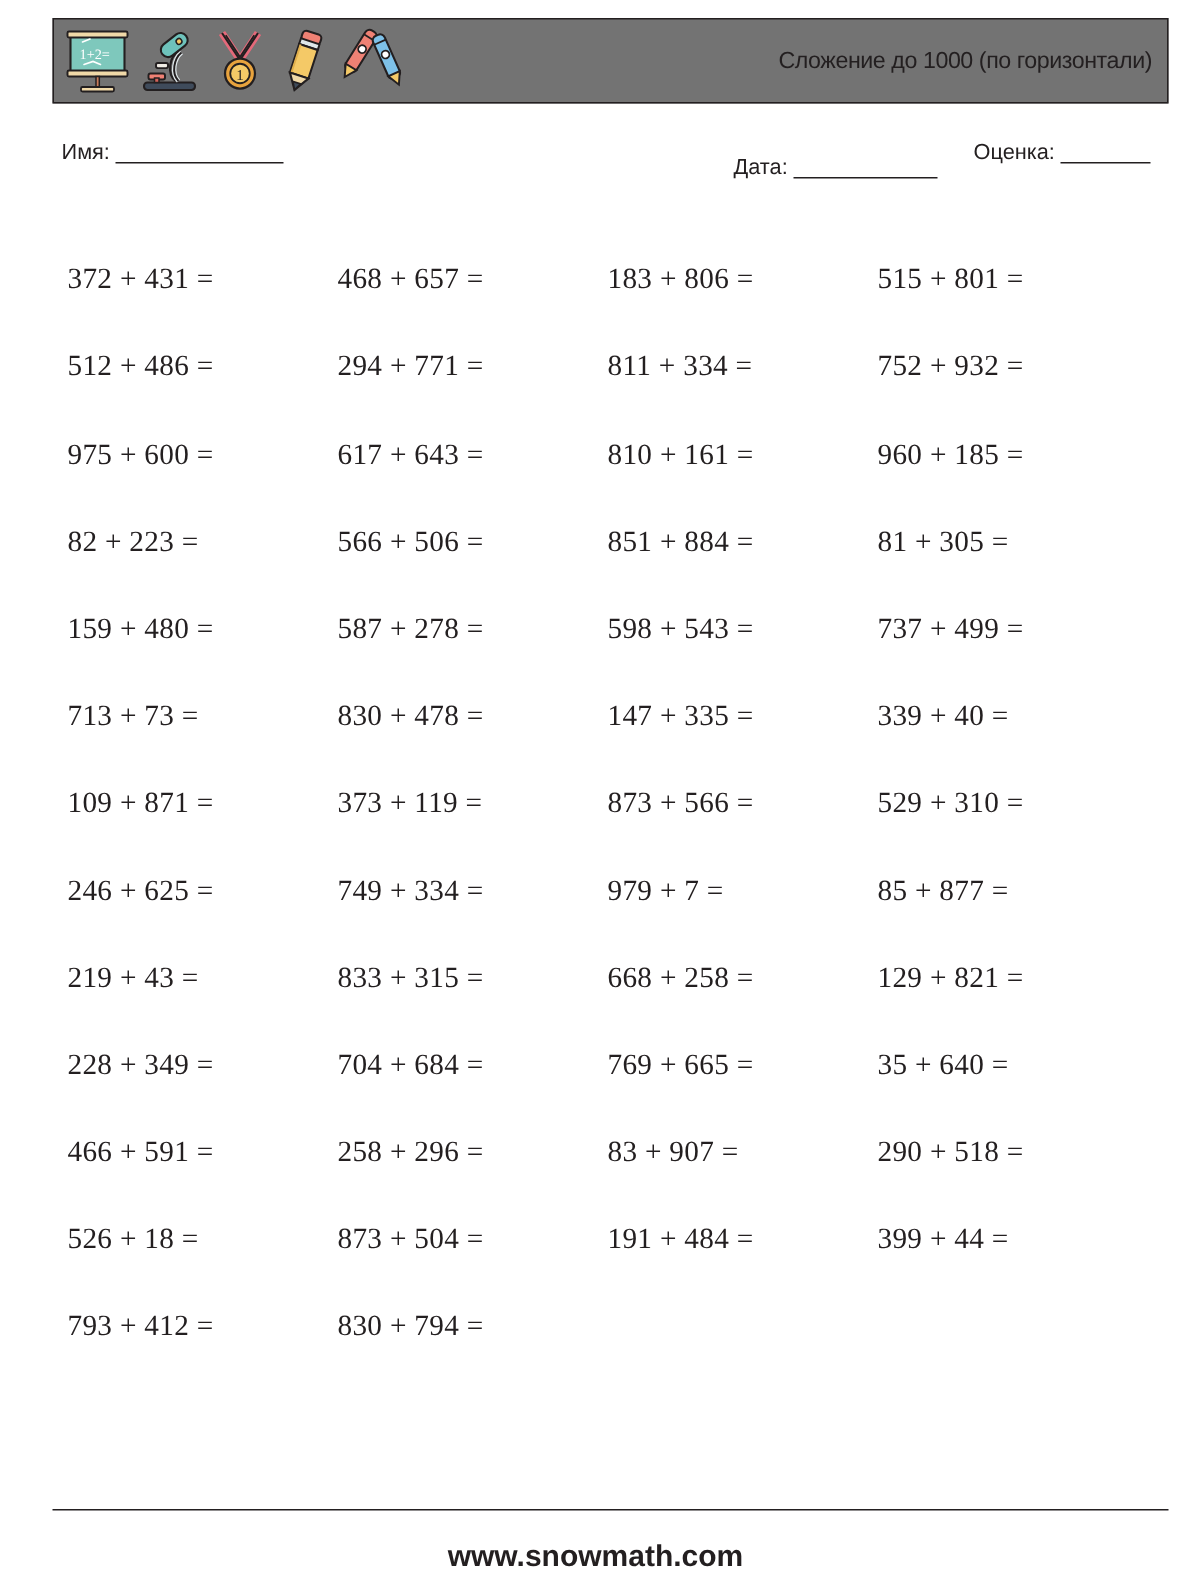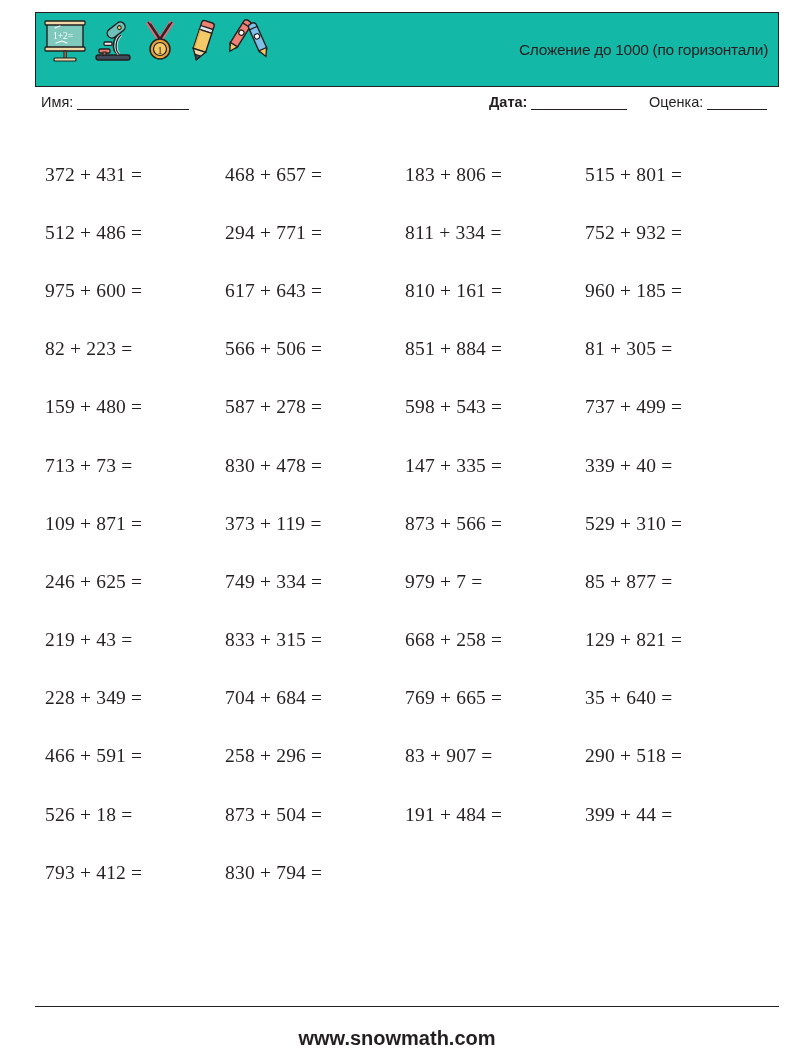--- a/index.html
+++ b/index.html
@@ -16,23 +16,23 @@
     color: #231f20;
     overflow: hidden;
   }
 
   
   .header-box {
     position: absolute;
     left: 35px;
     top: 12px;
     width: 744px;
-    height: 75px;
+    height: 57px;
     border: 1.6px solid #231f20;
-    background: #14b8a6;
+    background: #737373;
   }
   .icon-strip {
     position: absolute;
     left: 6px;
     top: 3px;
     height: 50px;
     display: flex;
     align-items: center;
     gap: 4px;
   }
@@ -68,36 +68,36 @@
     white-space: nowrap;
   }
   .meta-field .blank {
     display: inline-block;
     border-bottom: 1.5px solid #231f20;
     vertical-align: -3px;
     margin-left: 4px;
   }
   .field-name  { left: 41px;  top: 2px; }
   .field-name  .blank { width: 112px; }
-  .field-date  { left: 489px; top: 2px; font-weight: bold; }
+  .field-date  { left: 489px; top: 12px; }
   .field-date  .blank { width: 96px; }
   .field-grade { left: 649px; top: 2px; }
   .field-grade .blank { width: 60px; }
 
   
   .problems {
     position: absolute;
     left: 45px;
     top: 140px;
     width: 720px;
   }
   .prob-row {
     display: flex;
     height: 58.2px;
-    align-items: center;
+    align-items: flex-end;
   }
   .prob-cell {
     width: 180px;
     font-size: 19.5px;
     font-family: "Liberation Serif", serif;
     color: #231f20;
     letter-spacing: 0.2px;
     white-space: nowrap;
     padding-top: 11px;
   }

